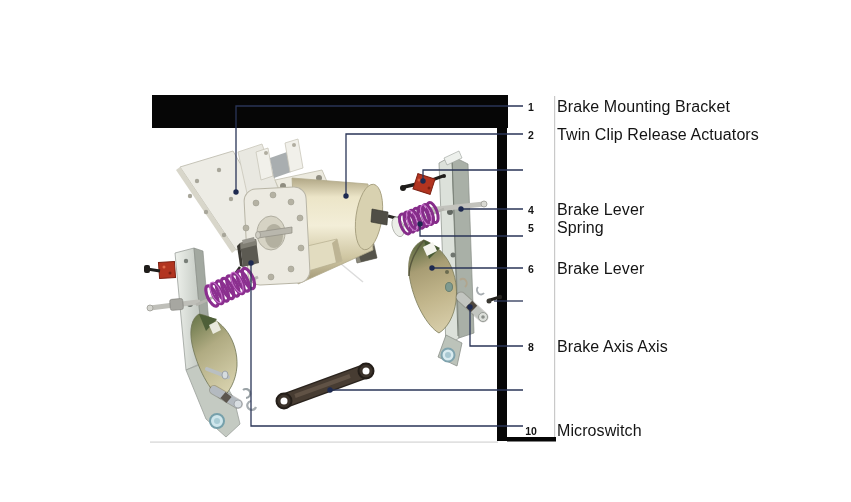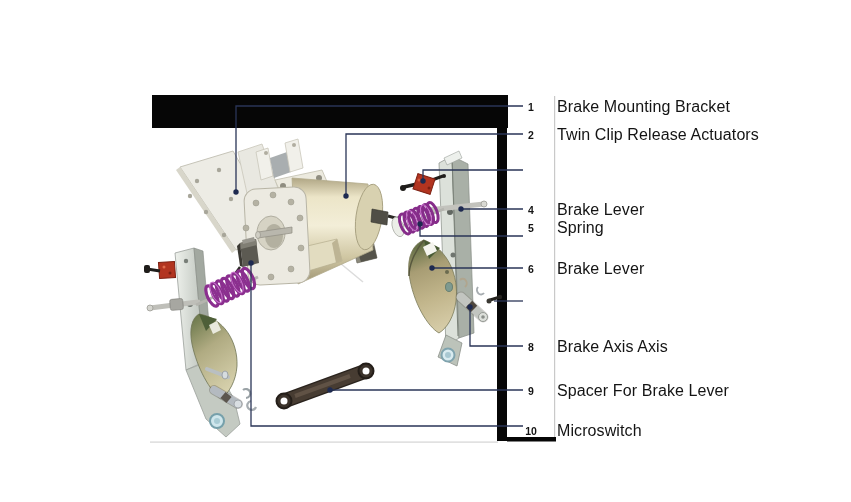--- a/index.html
+++ b/index.html
@@ -279,17 +279,16 @@
   </g>
 </svg>
 
 <div class="labels">
   <div class="part-row" style="top:96px"><span class="part-num">1</span><span class="part-label">Brake Mounting Bracket</span></div>
   <div class="part-row" style="top:124px"><span class="part-num">2</span><span class="part-label">Twin Clip Release Actuators</span></div>
   <div class="part-row" style="top:199px"><span class="part-num">4</span><span class="part-label">Brake Lever</span></div>
   <div class="part-row" style="top:217px"><span class="part-num">5</span><span class="part-label">Spring</span></div>
   <div class="part-row" style="top:258px"><span class="part-num">6</span><span class="part-label">Brake Lever</span></div>
   <div class="part-row" style="top:336px"><span class="part-num">8</span><span class="part-label">Brake Axis Axis</span></div>
-  <div class="part-row" style="top:380px"><span class="part-num">9</span><span class="part-label">Spacer For Brake Lever</span></div>
   <div class="part-row" style="top:420px"><span class="part-num">10</span><span class="part-label">Microswitch</span></div>
 </div>
 
 </div>
 
 </body></html>

